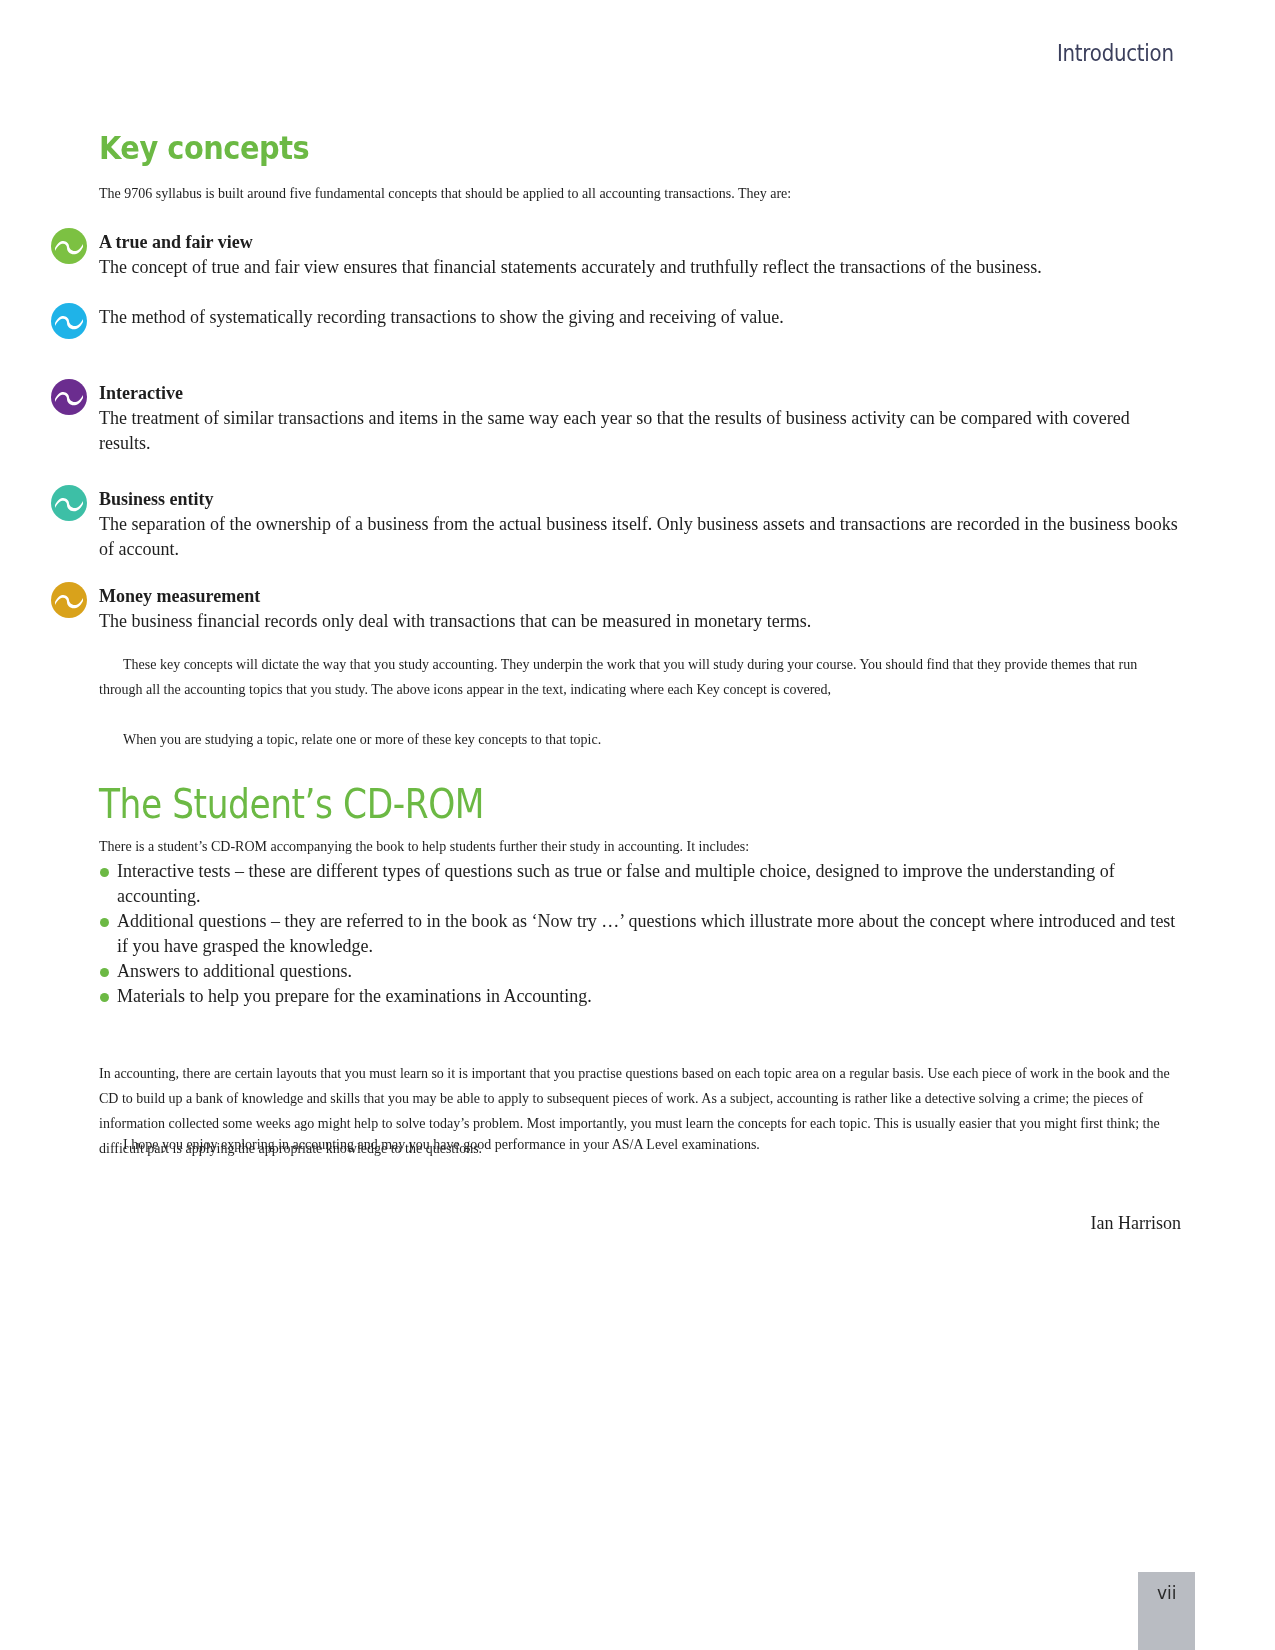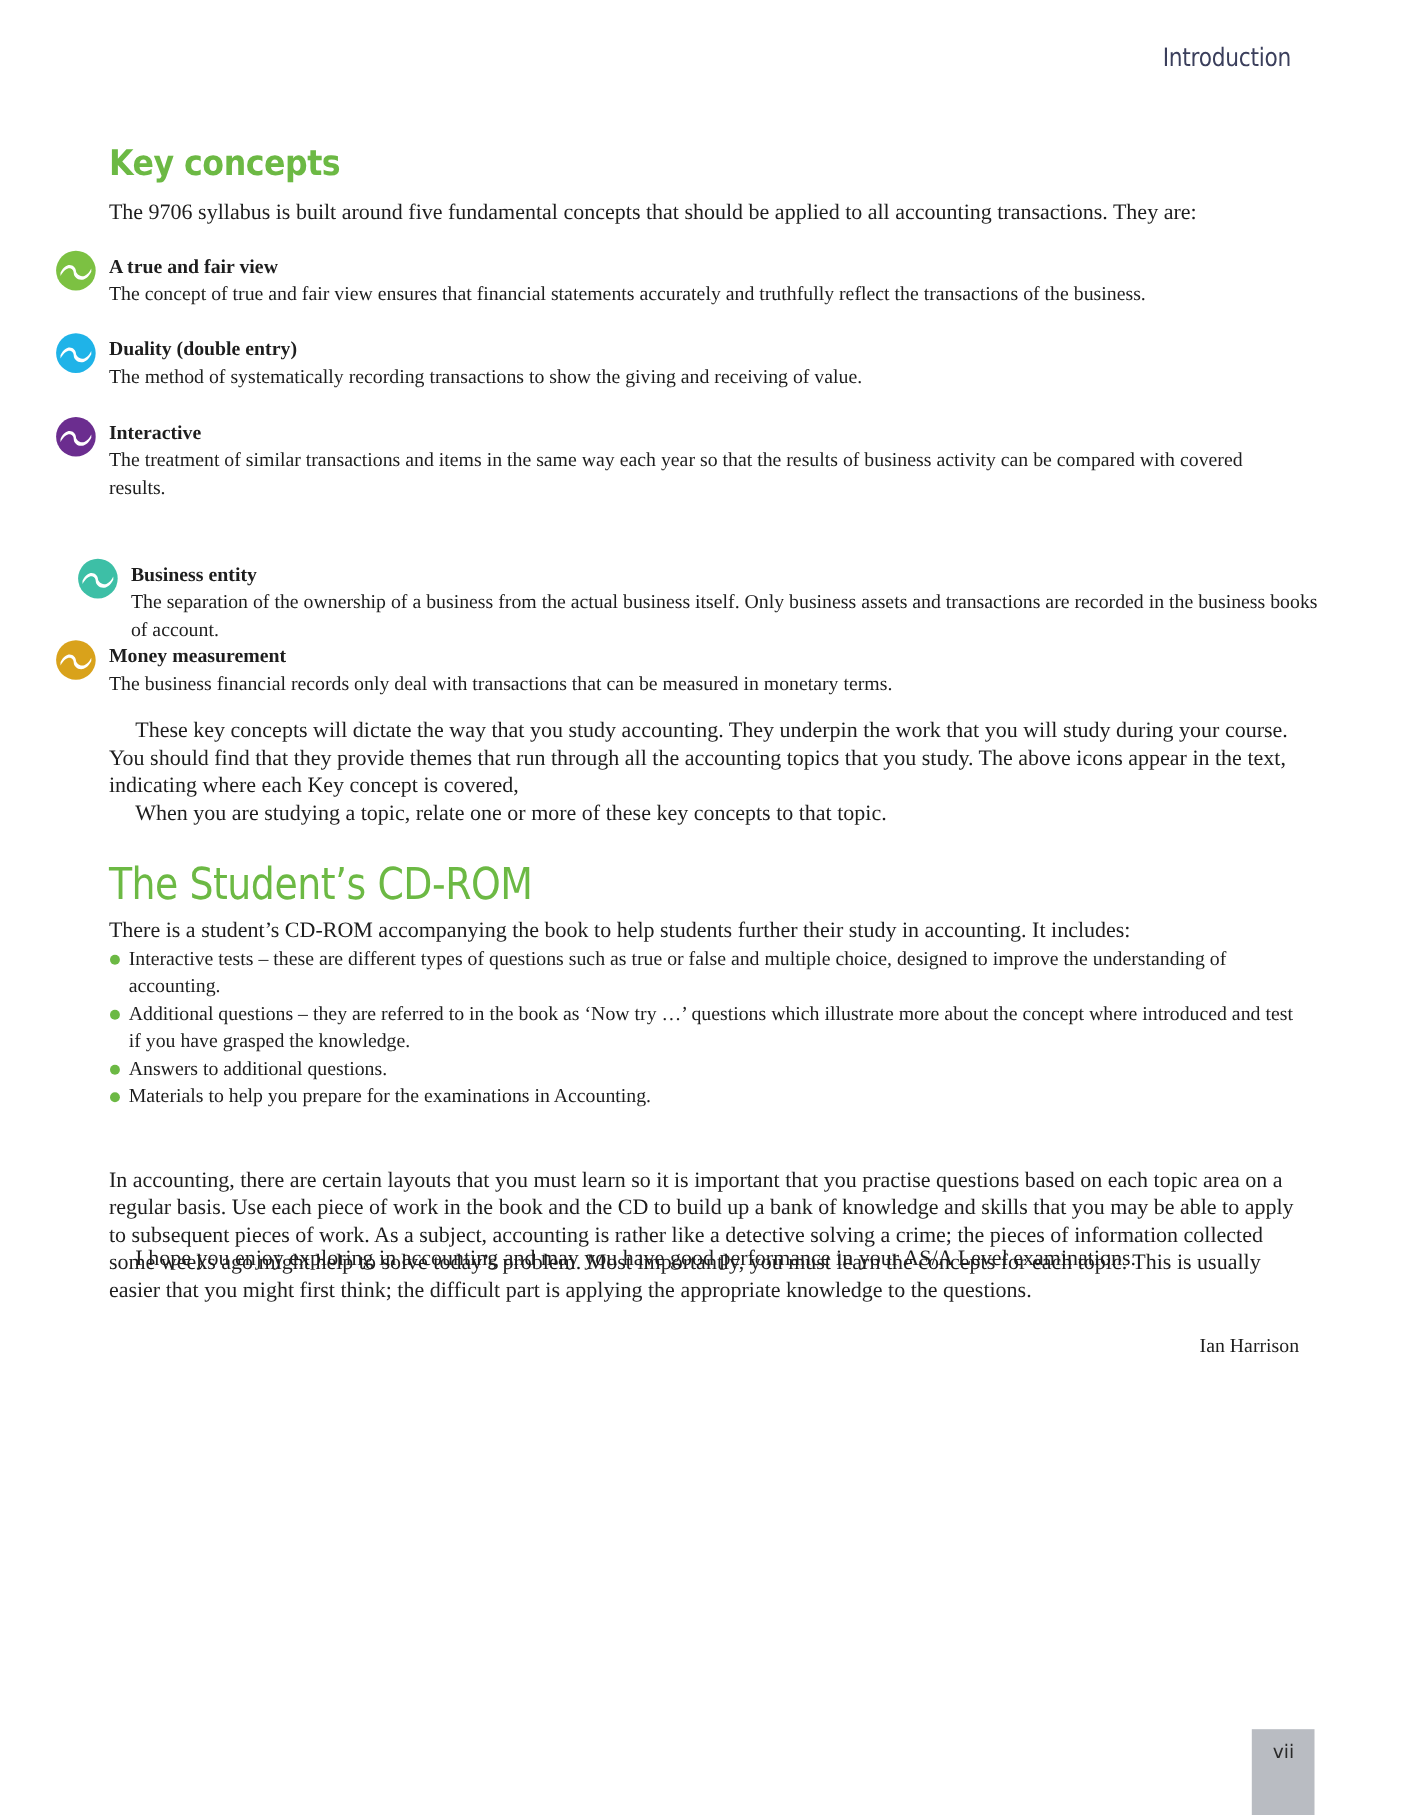--- a/index.html
+++ b/index.html
@@ -4,21 +4,21 @@
   <style>
     html, body { margin: 0; padding: 0; background: #ffffff; }
     body { width: 1275px; height: 1650px; position: relative; overflow: hidden;
            font-family: "Liberation Serif", "DejaVu Serif", serif; color: #1e1e1e; }
     .running-head { position: absolute; top: 40px; left: 1057px; font-family: "DejaVu Sans", sans-serif;
                     font-size: 23px; color: #3b3f5c; letter-spacing: -0.3px; transform: scaleX(0.86); transform-origin: left top; }
     .content { position: absolute; left: 99px; top: 0; width: 1082px; }
     h1.section { font-family: "DejaVu Sans", sans-serif; font-weight: bold; color: #6cb944; margin: 0; letter-spacing: -0.5px; }
     #kc-title { position: absolute; top: 129px; left: 0; font-size: 32px; transform: scaleX(0.9); transform-origin: left top; }
     #cd-title { position: absolute; top: 781px; left: 0; font-size: 40px; font-weight: normal; transform: scaleX(0.86); transform-origin: left top; }
-    .p { font-size: 20px; line-height: 25px; margin: 0; }
+    .p { font-size: 14px; line-height: 25px; margin: 0; }
     .abs { position: absolute; left: 0; width: 1082px; }
     .concept { position: absolute; left: 0; width: 1082px; }
     .concept-title { font-weight: bold; font-size: 18px; line-height: 25px; }
     .concept-text { font-size: 18px; line-height: 25px; }
     .cicon { position: absolute; left: -50px; top: -4px; width: 40px; height: 40px; }
     .indent { text-indent: 24px; }
     ul.cd-list { list-style: none; margin: 0; padding: 0; }
     ul.cd-list li { position: relative; padding-left: 18px; font-size: 18px; line-height: 25px; }
     ul.cd-list li .bullet { position: absolute; left: 1px; top: 9px; width: 9px; height: 9px; border-radius: 50%; background: #6cb944; }
     .signature { position: absolute; left: 0; width: 1082px; text-align: right; font-size: 18px; line-height: 25px; }
@@ -42,34 +42,33 @@
     </svg>
     <div class="concept-title">A true and fair view</div>
     <div class="concept-text">The concept of true and fair view ensures that financial statements accurately and truthfully reflect the transactions of the business.</div>
   </div>
 
   <div class="concept" style="top:305px;">
     <svg class="cicon" viewBox="0 0 40 40">
       <circle cx="20" cy="20" r="18" fill="#1fb3e8"></circle>
       <path d="M6 22 C12 10, 20 16, 20 20 C20 24, 28 30, 34 18 L34 21 C28 33, 18 28, 18 22 C18 18, 12 14, 6 25 Z" fill="#ffffff"></path>
     </svg>
-    <div class="concept-title">Duality (double entry)</div>
     <div class="concept-text">The method of systematically recording transactions to show the giving and receiving of value.</div>
   </div>
 
   <div class="concept" style="top:381px;">
     <svg class="cicon" viewBox="0 0 40 40">
       <circle cx="20" cy="20" r="18" fill="#6b2d8f"></circle>
       <path d="M6 22 C12 10, 20 16, 20 20 C20 24, 28 30, 34 18 L34 21 C28 33, 18 28, 18 22 C18 18, 12 14, 6 25 Z" fill="#ffffff"></path>
     </svg>
     <div class="concept-title">Interactive</div>
     <div class="concept-text">The treatment of similar transactions and items in the same way each year so that the results of business activity can be compared with covered results.</div>
   </div>
 
-  <div class="concept" style="top:510px;margin-left:20px;">
+  <div class="concept" style="top:487px;">
     <svg class="cicon" viewBox="0 0 40 40">
       <circle cx="20" cy="20" r="18" fill="#3dbfa6"></circle>
       <path d="M6 22 C12 10, 20 16, 20 20 C20 24, 28 30, 34 18 L34 21 C28 33, 18 28, 18 22 C18 18, 12 14, 6 25 Z" fill="#ffffff"></path>
     </svg>
     <div class="concept-title">Business entity</div>
     <div class="concept-text">The separation of the ownership of a business from the actual business itself. Only business assets and transactions are recorded in the business books of account.</div>
   </div>
 
   <div class="concept" style="top:584px;">
     <svg class="cicon" viewBox="0 0 40 40">

